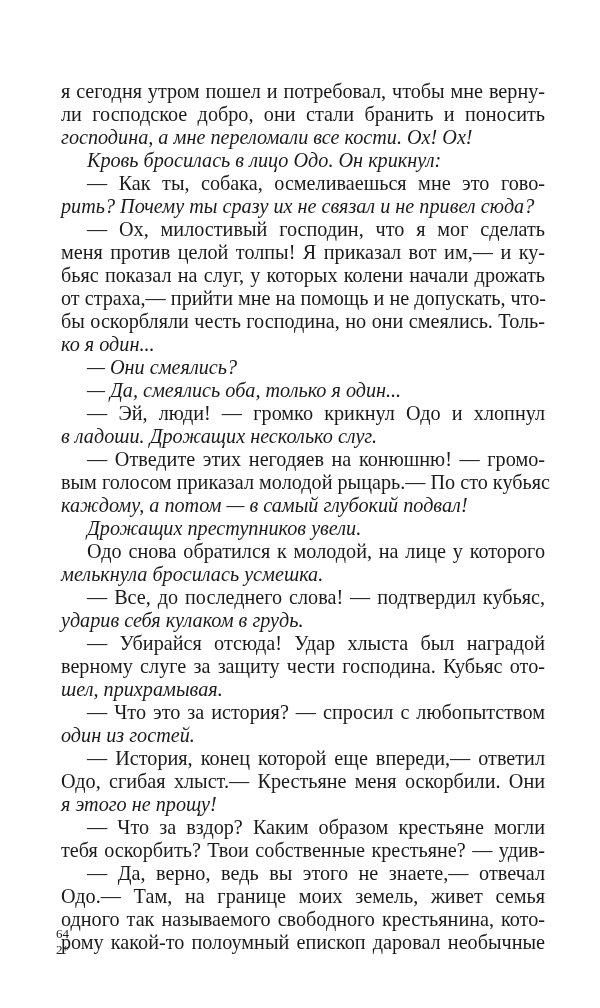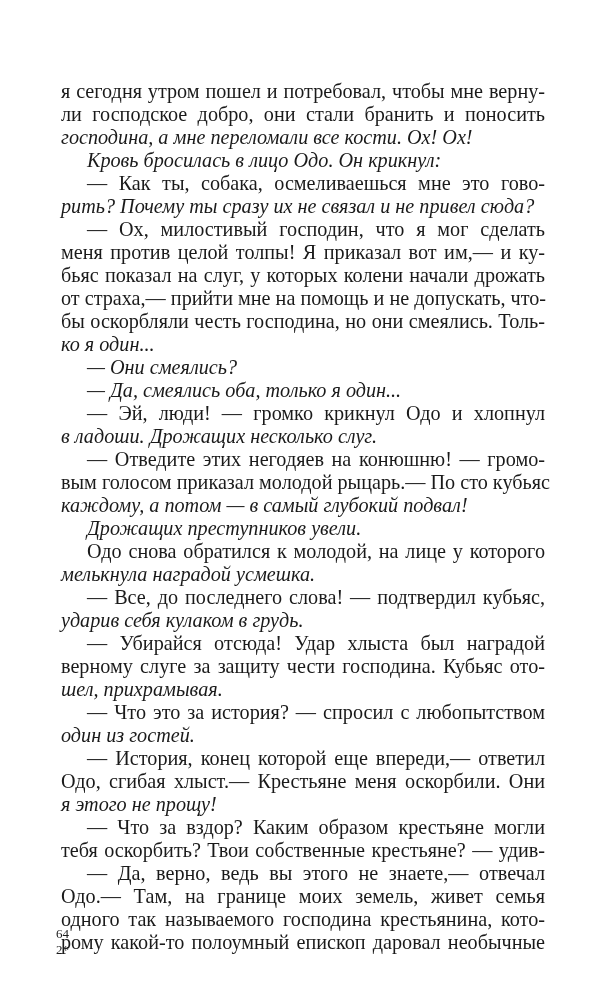--- a/index.html
+++ b/index.html
@@ -37,35 +37,35 @@
     <span class="line last">ко я один...</span>
     <span class="line indent last">— Они смеялись?</span>
     <span class="line indent last">— Да, смеялись оба, только я один...</span>
     <span class="line indent">— Эй, люди! — громко крикнул Одо и хлопнул</span>
     <span class="line last">в ладоши. Дрожащих несколько слуг.</span>
     <span class="line indent">— Отведите этих негодяев на конюшню! — громо-</span>
     <span class="line">вым голосом приказал молодой рыцарь.— По сто кубьяс</span>
     <span class="line last">каждому, а потом — в самый глубокий подвал!</span>
     <span class="line indent last">Дрожащих преступников увели.</span>
     <span class="line indent">Одо снова обратился к молодой, на лице у которого</span>
-    <span class="line last">мелькнула наградой усмешка.</span>
+    <span class="line last">мелькнула бросилась усмешка.</span>
     <span class="line indent">— Все, до последнего слова! — подтвердил кубьяс,</span>
     <span class="line last">ударив себя кулаком в грудь.</span>
     <span class="line indent">— Убирайся отсюда! Удар хлыста был наградой</span>
     <span class="line">верному слуге за защиту чести господина. Кубьяс ото-</span>
     <span class="line last">шел, прихрамывая.</span>
     <span class="line indent">— Что это за история? — спросил с любопытством</span>
     <span class="line last">один из гостей.</span>
     <span class="line indent">— История, конец которой еще впереди,— ответил</span>
     <span class="line">Одо, сгибая хлыст.— Крестьяне меня оскорбили. Они</span>
     <span class="line last">я этого не прощу!</span>
     <span class="line indent">— Что за вздор? Каким образом крестьяне могли</span>
     <span class="line">тебя оскорбить? Твои собственные крестьяне? — удив-</span>
     <span class="line indent">— Да, верно, ведь вы этого не знаете,— отвечал</span>
     <span class="line">Одо.— Там, на границе моих земель, живет семья</span>
-    <span class="line">одного так называемого господина крестьянина, кото-</span>
+    <span class="line">одного так называемого свободного крестьянина, кото-</span>
     <span class="line">рому какой-то полоумный епископ даровал необычные</span>
   </div>
 
 <div class="footer">
   <span>64</span>
   <span>2*</span>
 </div>
 
 </body></html>

